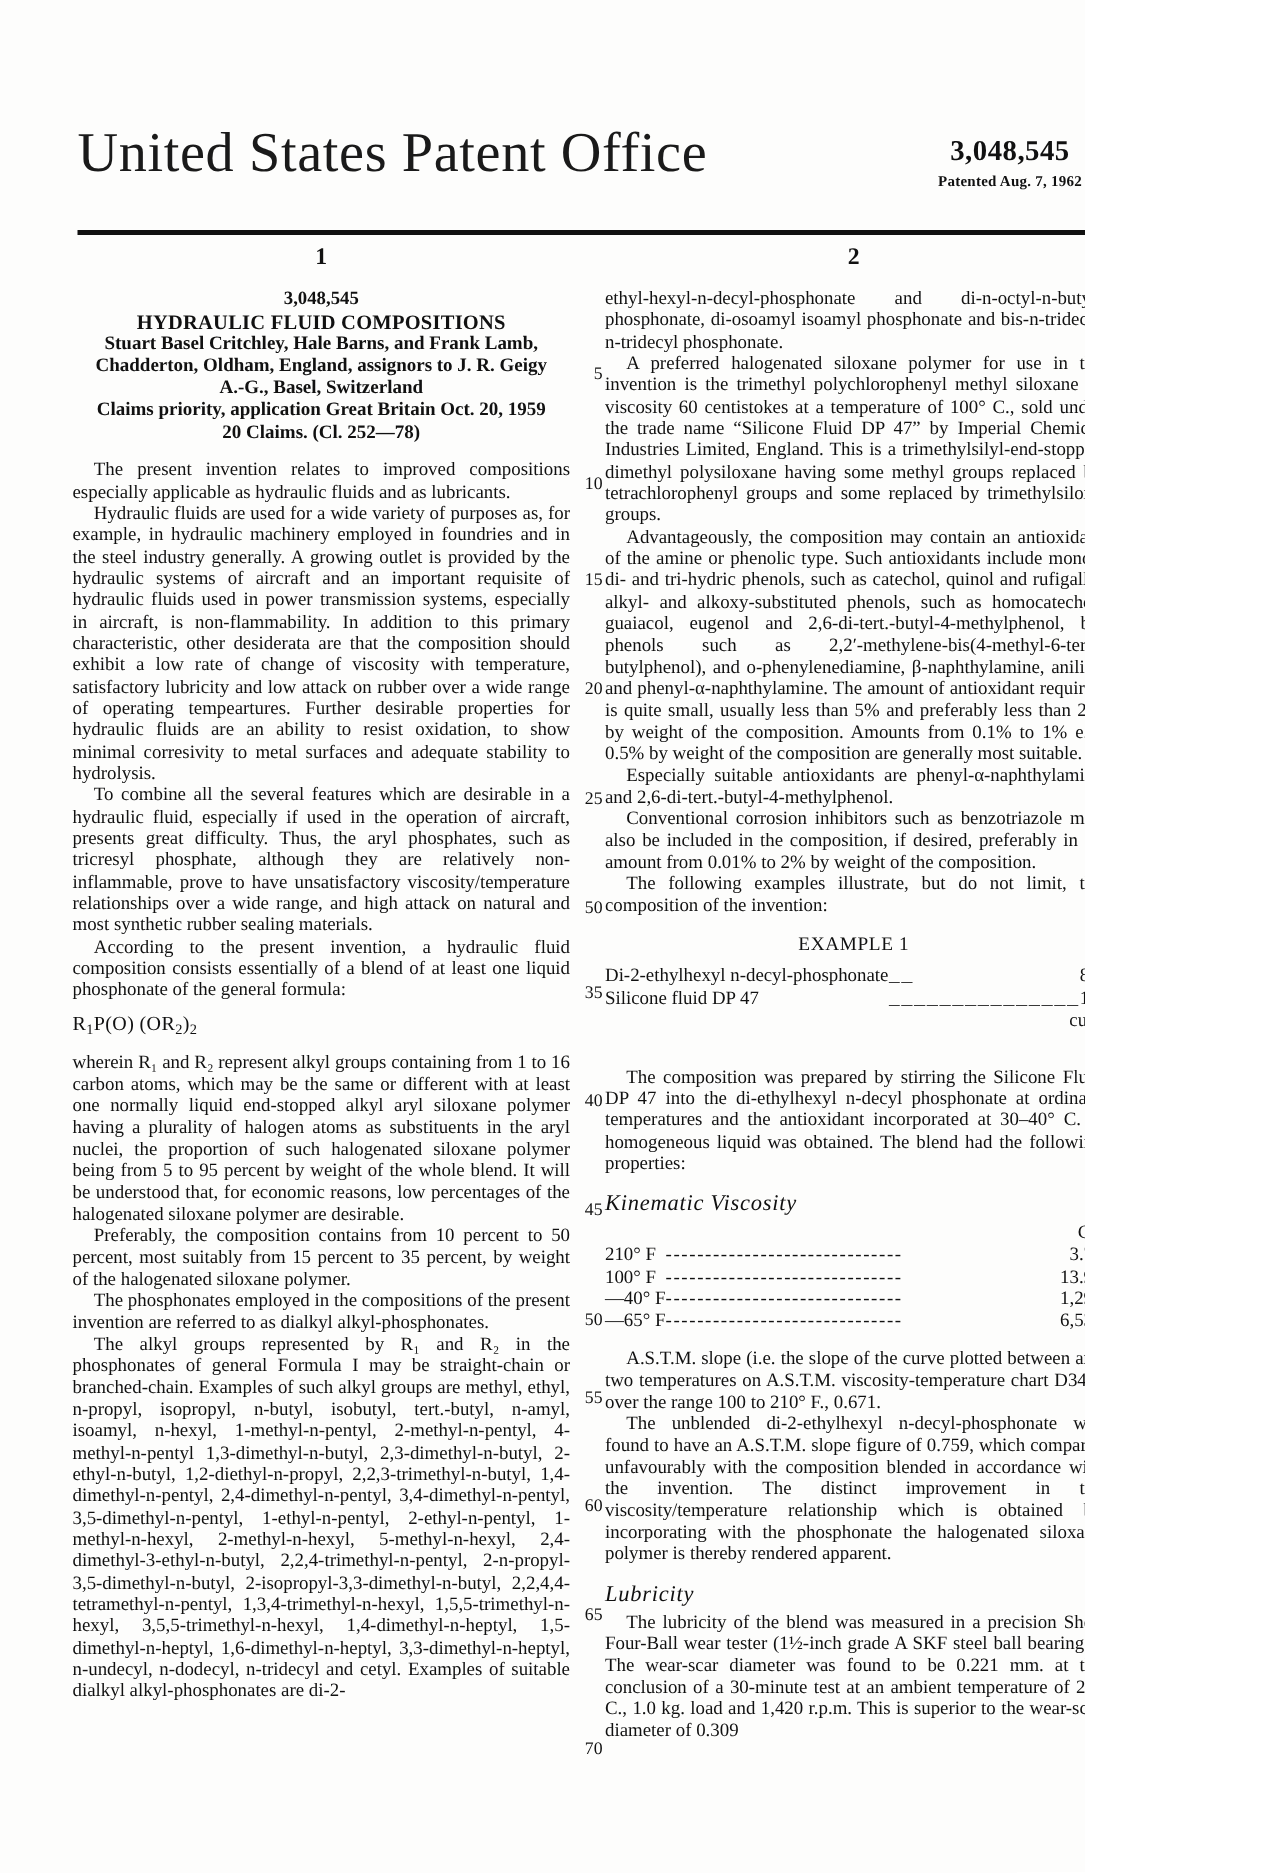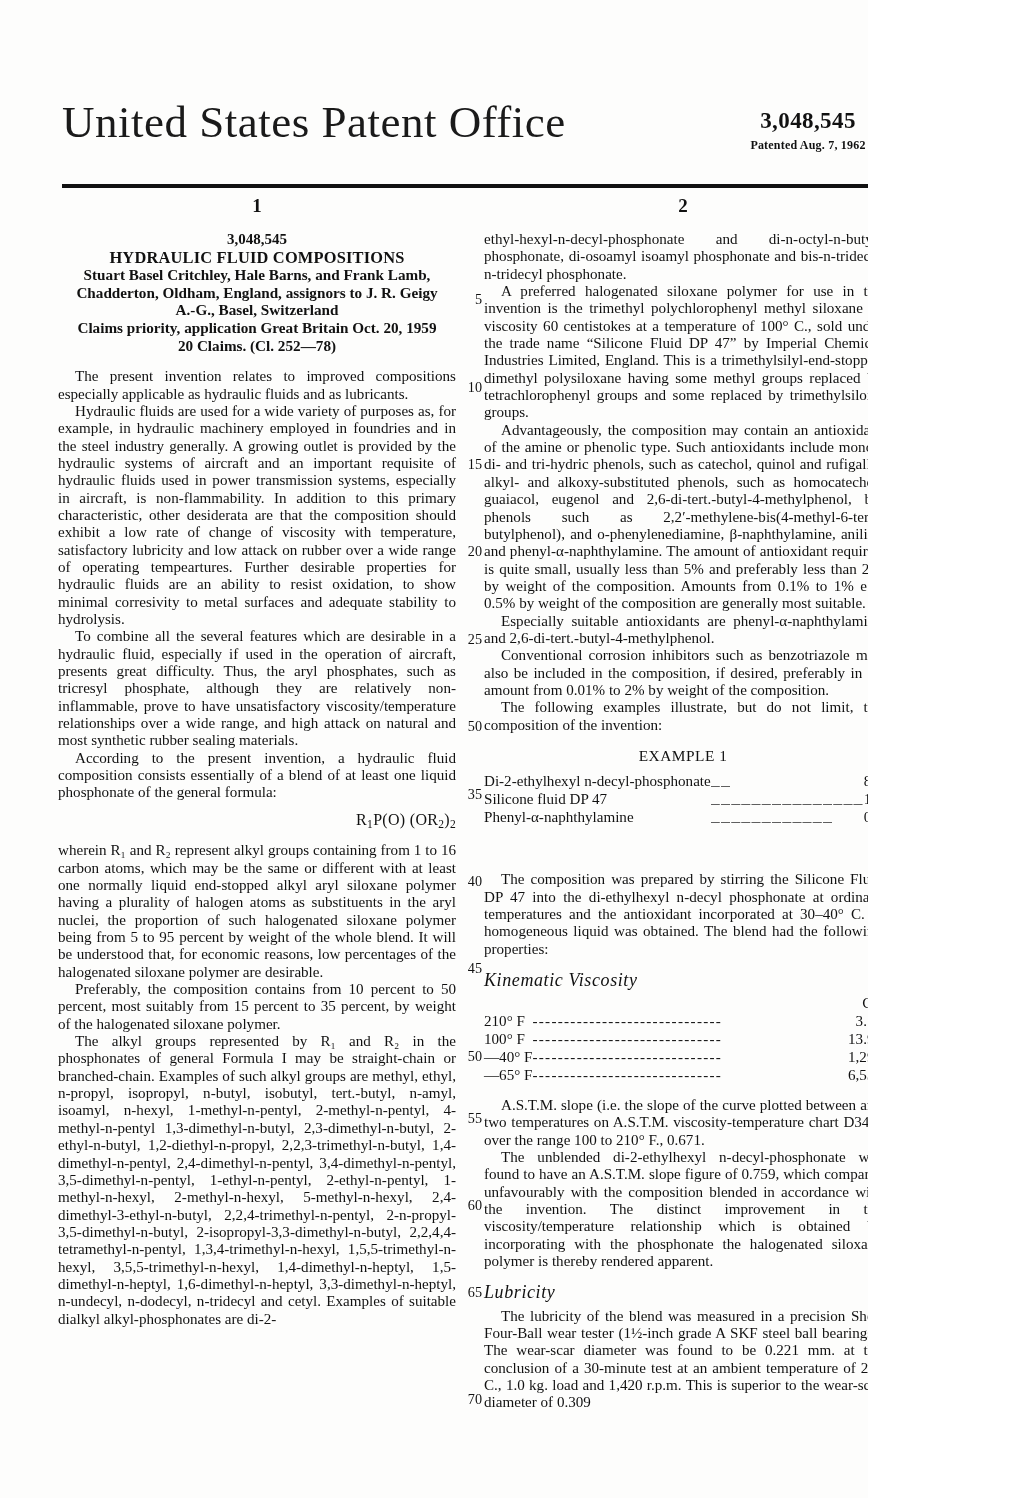--- a/index.html
+++ b/index.html
@@ -105,21 +105,21 @@
   .hb-indent { padding: 0 10px; }
 
   
   p {
     margin: 0;
     text-indent: 17px;
   }
   p.noindent { text-indent: 0; }
 
   .formula {
-    text-align: right;
+    text-align: left;
     text-indent: 0;
     margin: 9px 0 9px 0;
     font-size: 16px;
     letter-spacing: 0.3px;
   }
   sub { font-size: 0.72em; vertical-align: -0.28em; }
 
   .center-head {
     text-align: center;
     text-indent: 0;
@@ -247,20 +247,21 @@
 
     <p>The present invention relates to improved compositions especially applicable as hydraulic fluids and as lubricants.</p>
     <p>Hydraulic fluids are used for a wide variety of purposes as, for example, in hydraulic machinery employed in foundries and in the steel industry generally.  A growing outlet is provided by the hydraulic systems of aircraft and an important requisite of hydraulic fluids used in power transmission systems, especially in aircraft, is non-flammability.  In addition to this primary characteristic, other desiderata are that the composition should exhibit a low rate of change of viscosity with temperature, satisfactory lubricity and low attack on rubber over a wide range of operating tempeartures.  Further desirable properties for hydraulic fluids are an ability to resist oxidation, to show minimal corresivity to metal surfaces and adequate stability to hydrolysis.</p>
     <p>To combine all the several features which are desirable in a hydraulic fluid, especially if used in the operation of aircraft, presents great difficulty.  Thus, the aryl phosphates, such as tricresyl phosphate, although they are relatively non-inflammable, prove to have unsatisfactory viscosity/temperature relationships over a wide range, and high attack on natural and most synthetic rubber sealing materials.</p>
     <p>According to the present invention, a hydraulic fluid composition consists essentially of a blend of at least one liquid phosphonate of the general formula:</p>
 
     <p class="formula"><span>R</span><sub>1</sub><span>P(O) (OR</span><sub>2</sub><span>)</span><sub>2</sub></p>
 
     <p class="noindent">wherein R₁ and R₂ represent alkyl groups containing from 1 to 16 carbon atoms, which may be the same or different with at least one normally liquid end-stopped alkyl aryl siloxane polymer having a plurality of halogen atoms as substituents in the aryl nuclei, the proportion of such halogenated siloxane polymer being from 5 to 95 percent by weight of the whole blend.  It will be understood that, for economic reasons, low percentages of the halogenated siloxane polymer are desirable.</p>
     <p>Preferably, the composition contains from 10 percent to 50 percent, most suitably from 15 percent to 35 percent, by weight of the halogenated siloxane polymer.</p>
+    <p>The phosphonates employed in the compositions of the present invention are referred to as dialkyl alkyl-phosphonates.</p>
     <p>The alkyl groups represented by R₁ and R₂ in the phosphonates of general Formula I may be straight-chain or branched-chain.  Examples of such alkyl groups are methyl, ethyl, n-propyl, isopropyl, n-butyl, isobutyl, tert.-butyl, n-amyl, isoamyl, n-hexyl, 1-methyl-n-pentyl, 2-methyl-n-pentyl, 4-methyl-n-pentyl 1,3-dimethyl-n-butyl, 2,3-dimethyl-n-butyl, 2-ethyl-n-butyl, 1,2-diethyl-n-propyl, 2,2,3-trimethyl-n-butyl, 1,4-dimethyl-n-pentyl, 2,4-dimethyl-n-pentyl, 3,4-dimethyl-n-pentyl, 3,5-dimethyl-n-pentyl, 1-ethyl-n-pentyl, 2-ethyl-n-pentyl, 1-methyl-n-hexyl, 2-methyl-n-hexyl, 5-methyl-n-hexyl, 2,4-dimethyl-3-ethyl-n-butyl, 2,2,4-trimethyl-n-pentyl, 2-n-propyl-3,5-dimethyl-n-butyl, 2-isopropyl-3,3-dimethyl-n-butyl, 2,2,4,4-tetramethyl-n-pentyl, 1,3,4-trimethyl-n-hexyl, 1,5,5-trimethyl-n-hexyl, 3,5,5-trimethyl-n-hexyl, 1,4-dimethyl-n-heptyl, 1,5-dimethyl-n-heptyl, 1,6-dimethyl-n-heptyl, 3,3-dimethyl-n-heptyl, n-undecyl, n-dodecyl, n-tridecyl and cetyl.  Examples of suitable dialkyl alkyl-phosphonates are di-2-</p>
   </div>
 
   <div class="col col-right">
 
     <div class="col-num">2</div>
 
     <p class="noindent">ethyl-hexyl-n-decyl-phosphonate and di-n-octyl-n-butyl-phosphonate, di-osoamyl isoamyl phosphonate and bis-n-tridecyl n-tridecyl phosphonate.</p>
     <p>A preferred halogenated siloxane polymer for use in the invention is the trimethyl polychlorophenyl methyl siloxane of viscosity 60 centistokes at a temperature of 100° C., sold under the trade name “Silicone Fluid DP 47” by Imperial Chemical Industries Limited, England.  This is a trimethylsilyl-end-stopped dimethyl polysiloxane having some methyl groups replaced by tetrachlorophenyl groups and some replaced by trimethylsiloxy groups.</p>
     <p>Advantageously, the composition may contain an antioxidant of the amine or phenolic type.   Such antioxidants include mono-, di- and tri-hydric phenols, such as catechol, quinol and rufigallo, alkyl- and alkoxy-substituted phenols, such as homocatechol, guaiacol, eugenol and 2,6-di-tert.-butyl-4-methylphenol, bis phenols such as 2,2′-methylene-bis(4-methyl-6-tert.-butylphenol), and o-phenylenediamine, β-naphthylamine, aniline and phenyl-α-naphthylamine.  The amount of antioxidant required is quite small, usually less than 5% and preferably less than 2% by weight of the composition.  Amounts from 0.1% to 1% e.g. 0.5% by weight of the composition are generally most suitable.</p>
@@ -276,25 +277,20 @@
           <td class="lt-label">Di-2-ethylhexyl n-decyl-phosphonate</td>
           <td class="lt-dots"><span>__</span></td>
           <td class="lt-val">85% weight.</td>
         </tr>
         <tr>
           <td class="lt-label">Silicone fluid DP 47</td>
           <td class="lt-dots"><span>_______________</span></td>
           <td class="lt-val">15% weight.</td>
         </tr>
         <tr>
-          <td class="lt-label">Phenyl-α-naphthylamine</td>
-          <td class="lt-dots"><span>____________</span></td>
-          <td class="lt-val">0.5% weight, cal-</td>
-        </tr>
-        <tr>
           <td colspan="3" class="lt-cont">culated on the</td>
         </tr>
         <tr>
           <td colspan="3" class="lt-cont">blend.</td>
         </tr>
       </tbody>
     </table>
 
     <p style="margin-top:10px">The composition was prepared by stirring the Silicone Fluid DP 47 into the di-ethylhexyl n-decyl phosphonate at ordinary temperatures and the antioxidant incorporated at 30–40° C.  A homogeneous liquid was obtained.  The blend had the following properties:</p>
 

